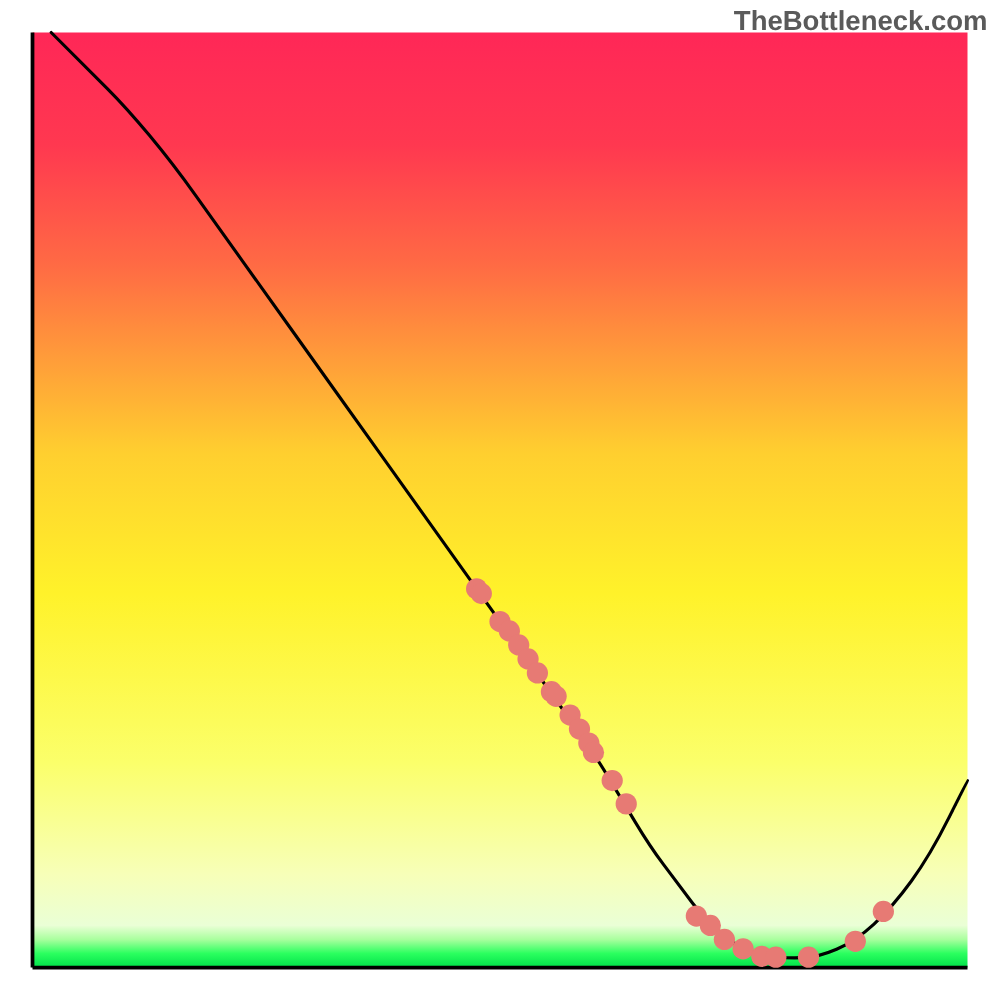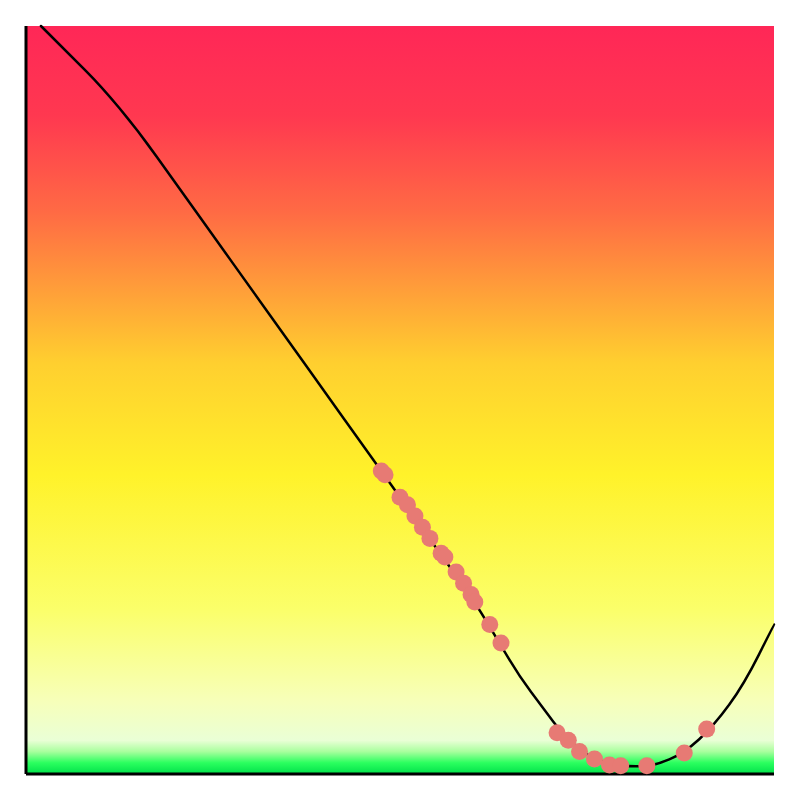--- a/index.html
+++ b/index.html
@@ -28,20 +28,21 @@
   svg {
     position: absolute;
     top: 0;
     left: 0;
   }
 </style>
 </head>
 <body>
 
 <div class="chart-container">
+  <div class="attribution">TheBottleneck.com</div>
   <svg id="chart-svg" width="800" height="800" viewBox="0 0 800 800">
     <defs>
       <linearGradient id="bg-grad" x1="0" y1="0" x2="0" y2="1">
           <stop offset="0%" stop-color="#ff2757"></stop>
           <stop offset="12%" stop-color="#ff3850"></stop>
           <stop offset="25%" stop-color="#ff6b44"></stop>
           <stop offset="45%" stop-color="#ffcf2f"></stop>
           <stop offset="60%" stop-color="#fff22a"></stop>
           <stop offset="78%" stop-color="#fbff6a"></stop>
           <stop offset="90%" stop-color="#f7ffb8"></stop>

